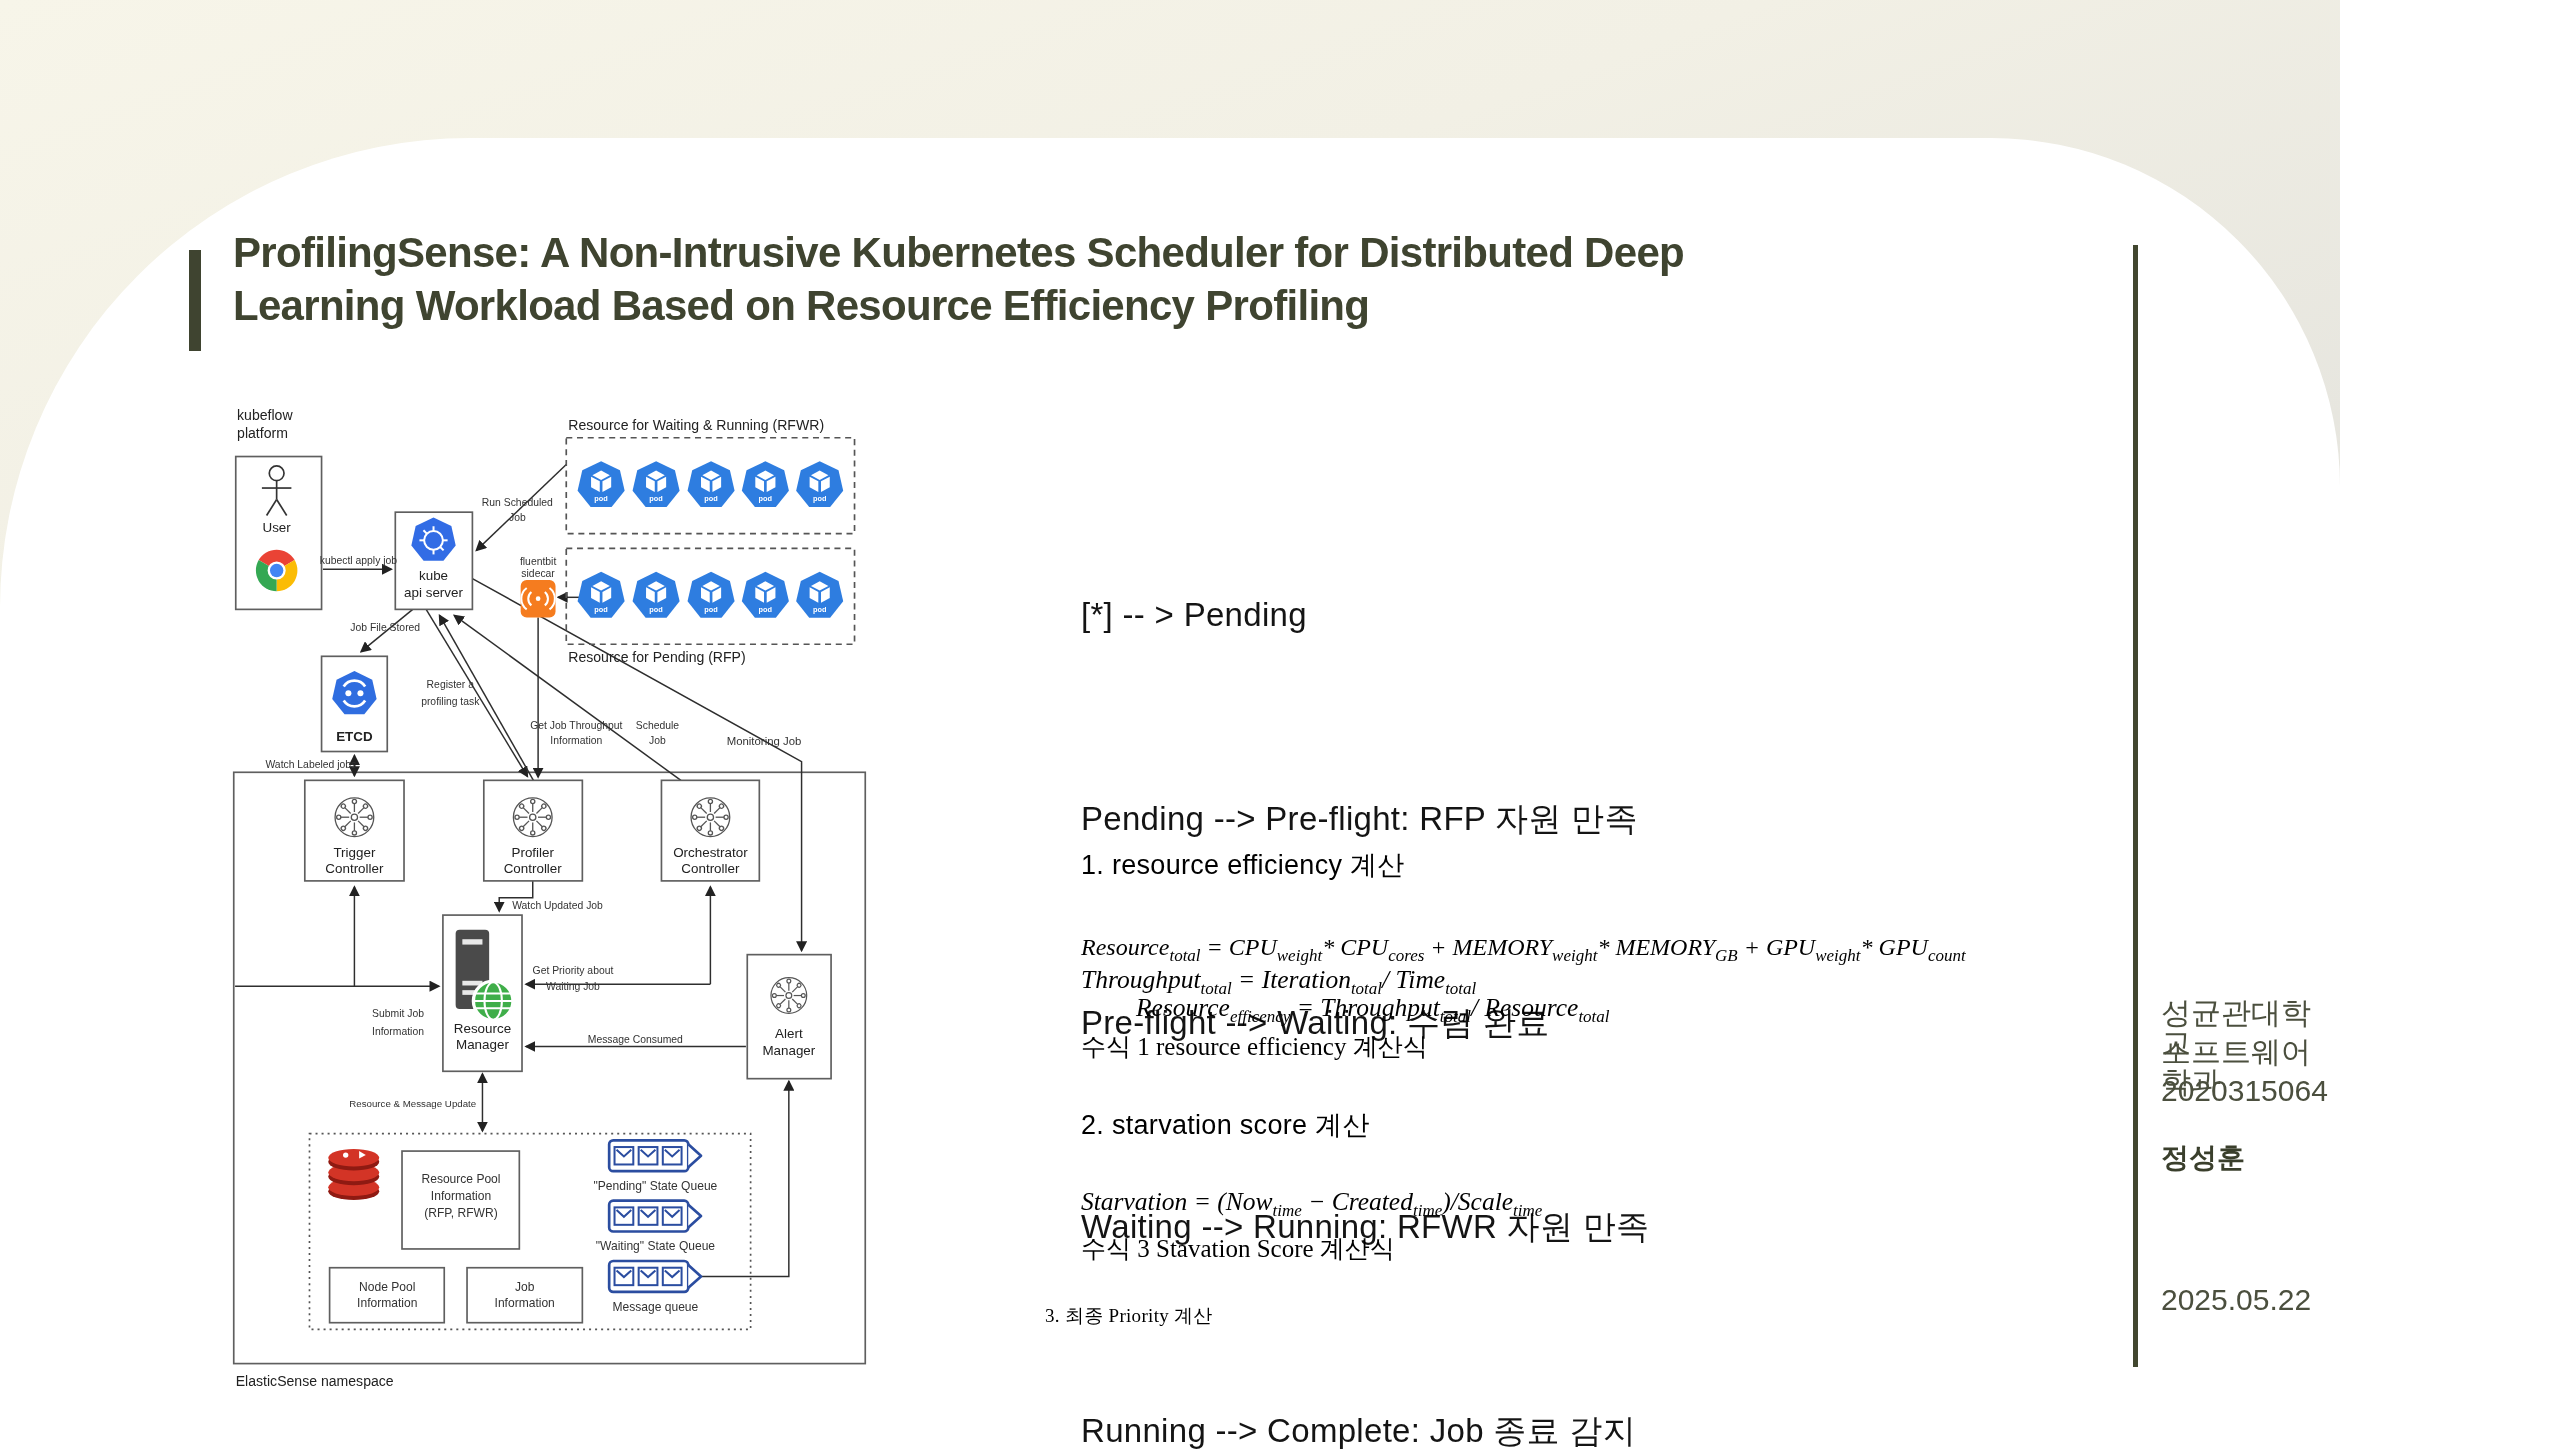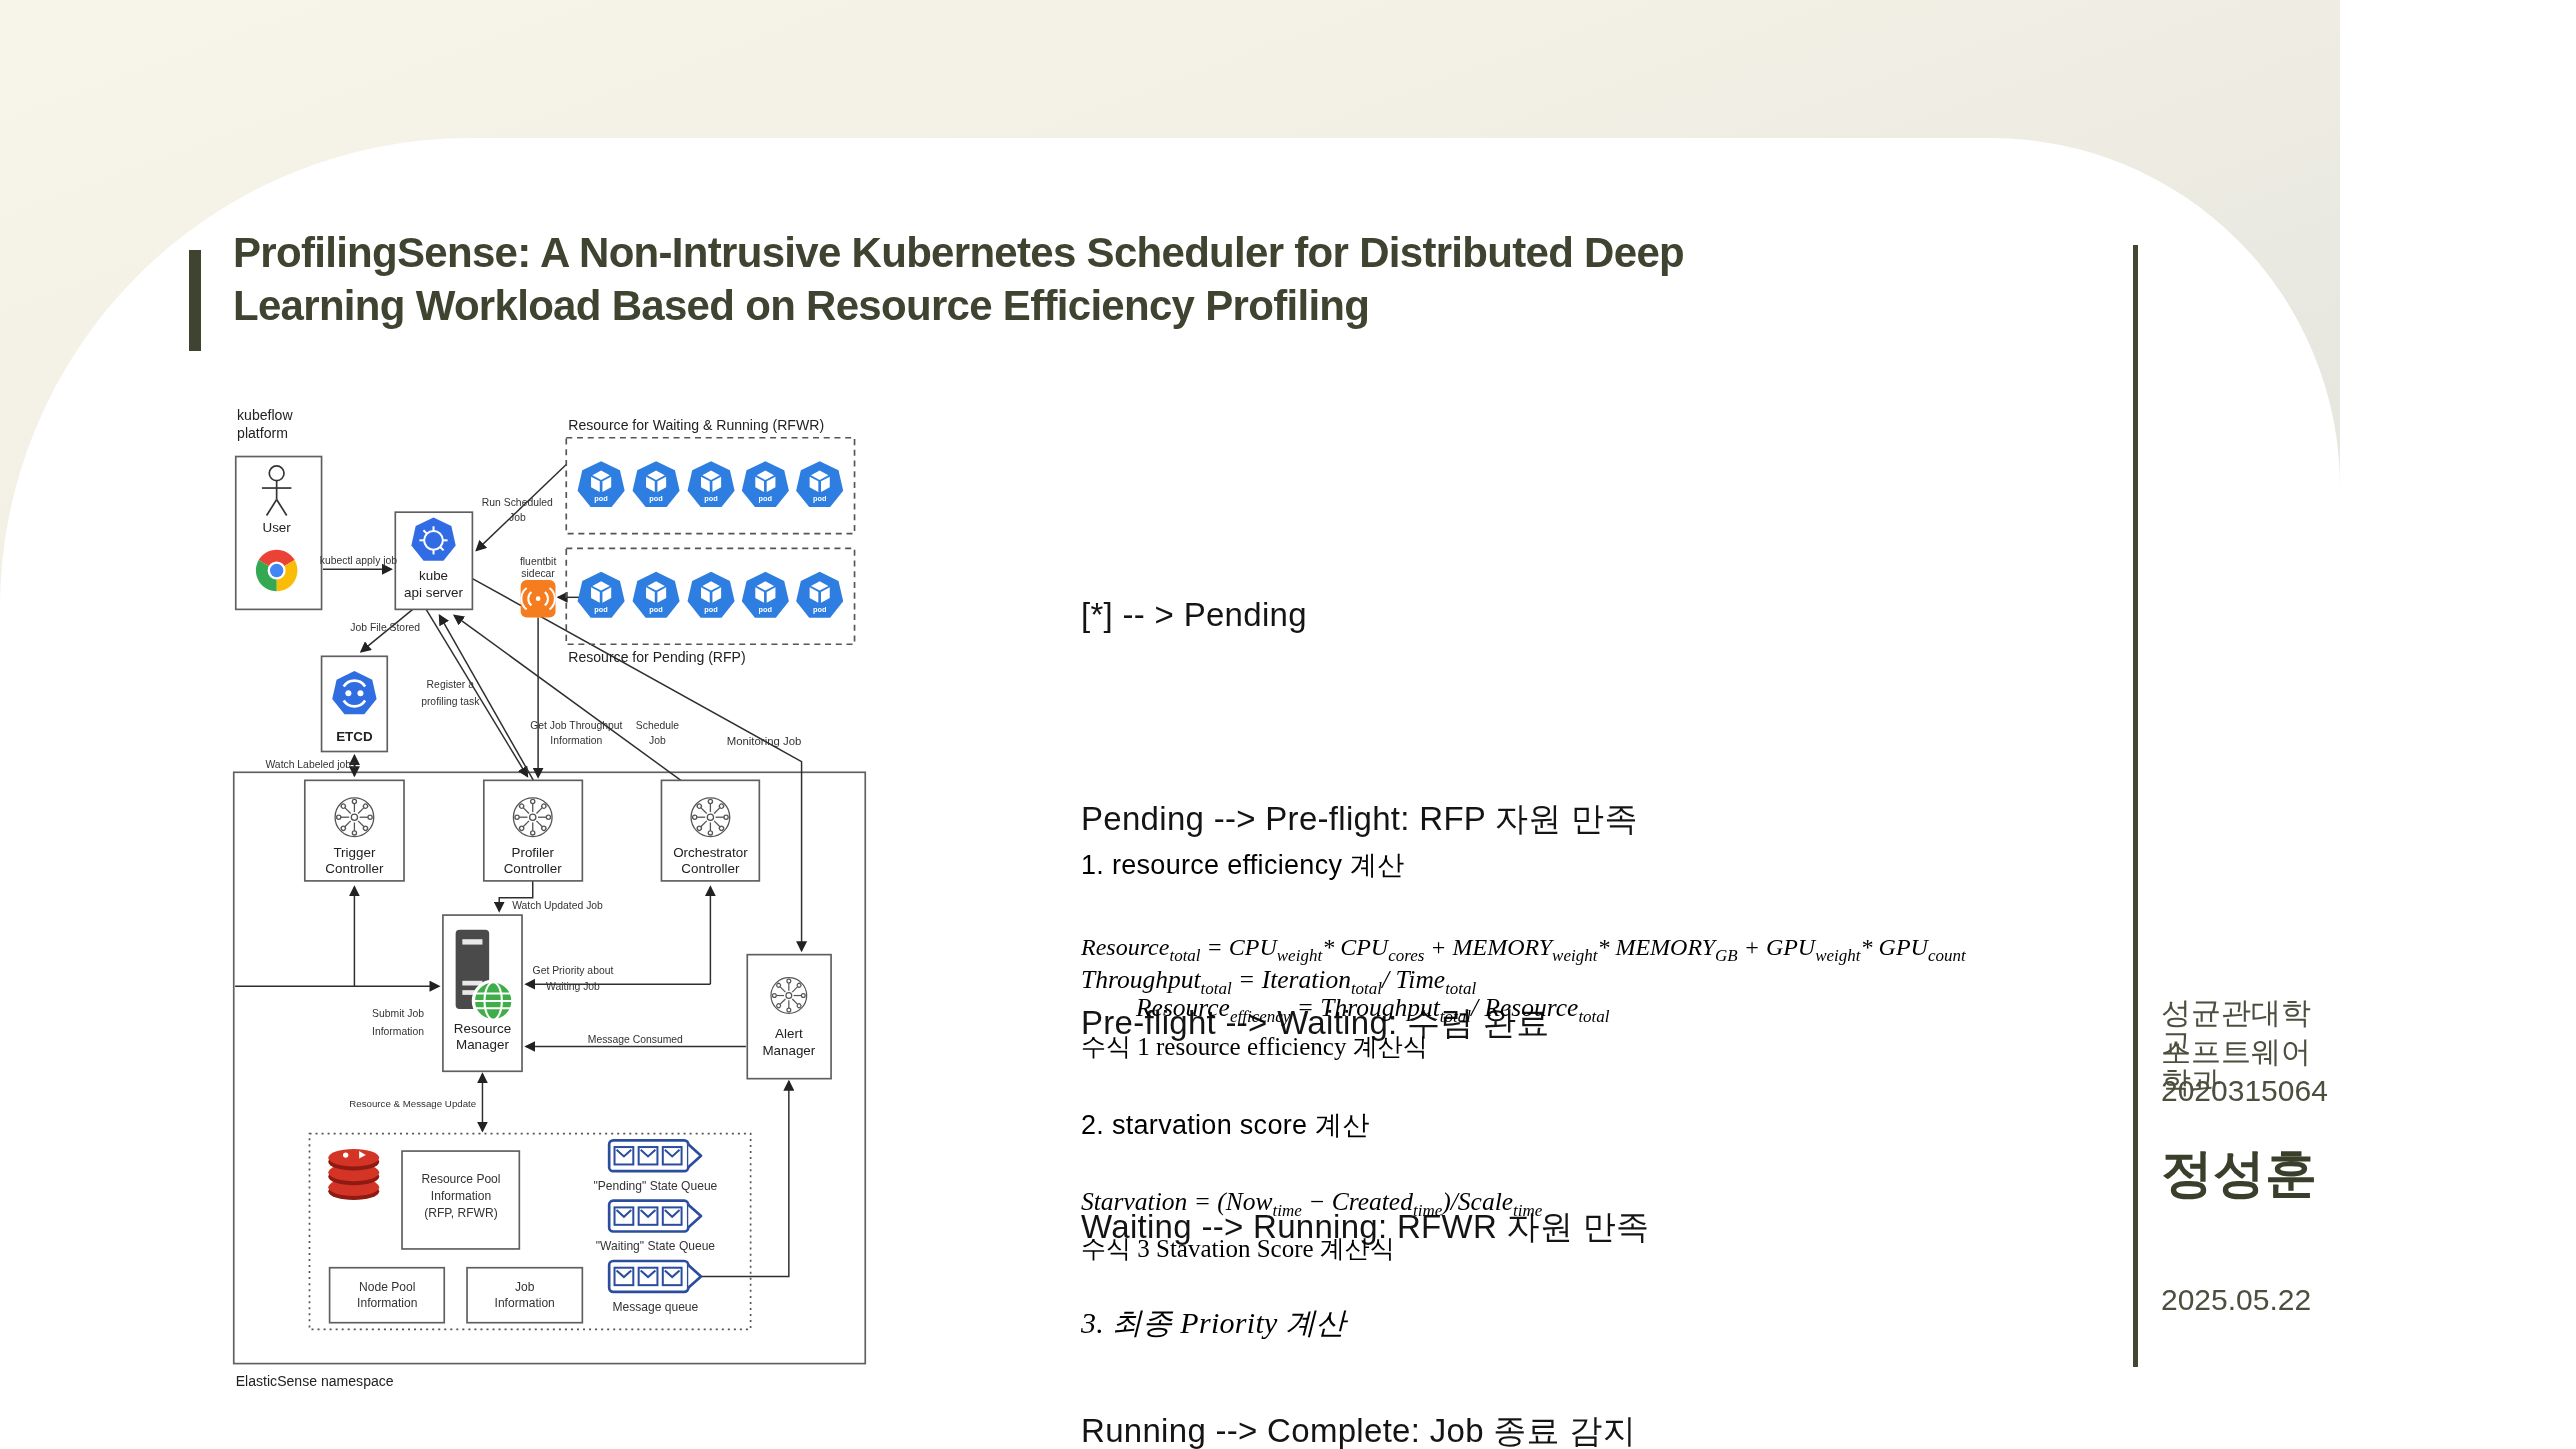--- a/index.html
+++ b/index.html
@@ -16,21 +16,21 @@
   .state-block{position:absolute;left:1081px;top:445px;color:#141414;font-size:33px;line-height:68px;
                letter-spacing:0.3px;white-space:pre;}
   .sec-heading{position:absolute;color:#000;font-size:27px;letter-spacing:0.3px;}
   .serif{font-family:"Liberation Serif",serif;}
   .formula{position:absolute;font-family:"Liberation Serif",serif;font-style:italic;font-size:25.5px;
            color:#000;white-space:nowrap;}
   .formula sub{font-size:17px;text-align:center;}
   .caption{position:absolute;font-family:"Liberation Serif",serif;font-size:25px;color:#000;}
 
   .sidebar-text{position:absolute;left:2161px;color:#4b4f3e;font-size:30px;line-height:1.0;}
-  .sidebar-name{position:absolute;left:2161px;color:#3a3f2c;font-size:52px;font-weight:700;}
+  .sidebar-name{position:absolute;left:2161px;color:#3a3f2c;font-size:28px;font-weight:700;}
 
   .diagram{position:absolute;left:221px;top:396px;width:657px;height:1006px;}
   svg text{font-family:"Liberation Sans",sans-serif;}
   .boxlabel{font-size:20px;fill:#222;}
   .smalllabel{font-size:15.5px;fill:#333;}
   .seclabel{font-size:21px;fill:#222;}
   .podtext{font-size:11px;font-weight:bold;fill:#fff;}
   .node{fill:#fff;stroke:#5f5f5f;stroke-width:2.5;}
   .arrow{stroke:#2e2e2e;stroke-width:2.2;fill:none;}
 </style>
@@ -57,21 +57,21 @@
   <div class="sec-heading" style="left:1081px;top:847px;">1. resource efficiency 계산</div>
   <div class="formula" style="left:1081px;top:934px;font-size:24px;"><span>Resource</span><sub>total</sub><span> = </span><span>CPU</span><sub>weight</sub><span>* </span><span>CPU</span><sub>cores</sub><span> + </span><span>MEMORY</span><sub>weight</sub><span>* </span><span>MEMORY</span><sub>GB</sub><span> + </span><span>GPU</span><sub>weight</sub><span>* </span><span>GPU</span><sub>count</sub></div>
   <div class="formula" style="left:1081px;top:965px;"><span>Throughput</span><sub>total</sub><span> = </span><span>Iteration</span><sub>total</sub><span>/ </span><span>Time</span><sub>total</sub></div>
   <div class="formula" style="left:1136px;top:993px;"><span>Resource</span><sub>efficency</sub><span> = </span><span>Throughput</span><sub>total</sub><span>/ </span><span>Resource</span><sub>total</sub></div>
   <div class="caption" style="left:1081px;top:1030px;">수식 1 resource efficiency 계산식</div>
 
   <div class="sec-heading" style="left:1081px;top:1107px;">2. starvation score 계산</div>
   <div class="formula" style="left:1081px;top:1187px;"><span>Starvation</span><span> = (</span><span>Now</span><sub>time</sub><span> − </span><span>Created</span><sub>time</sub><span>)/</span><span>Scale</span><sub>time</sub></div>
   <div class="caption" style="left:1081px;top:1232px;">수식 3 Stavation Score 계산식</div>
 
-  <div class="sec-heading serif" style="left:1081px;top:1303px;font-size:30px;font-style:italic;">3. 최종 Priority 계산</div>
+  <div class="sec-heading serif" style="left:1045px;top:1303px;font-size:19px;">3. 최종 Priority 계산</div>
 
   <div class="sidebar-text" style="top:998px;">성균관대학교</div>
   <div class="sidebar-text" style="top:1037px;">소프트웨어학과</div>
   <div class="sidebar-text" style="top:1076px;">2020315064</div>
   <div class="sidebar-name" style="top:1139px;">정성훈</div>
   <div class="sidebar-text" style="top:1285px;">2025.05.22</div>
 
   <svg class="diagram" viewBox="330 590 980 1500">
     <defs>
       <marker id="arr" viewBox="0 0 10 10" refX="8.5" refY="5" markerWidth="7.5" markerHeight="7.5" orient="auto-start-reverse">

